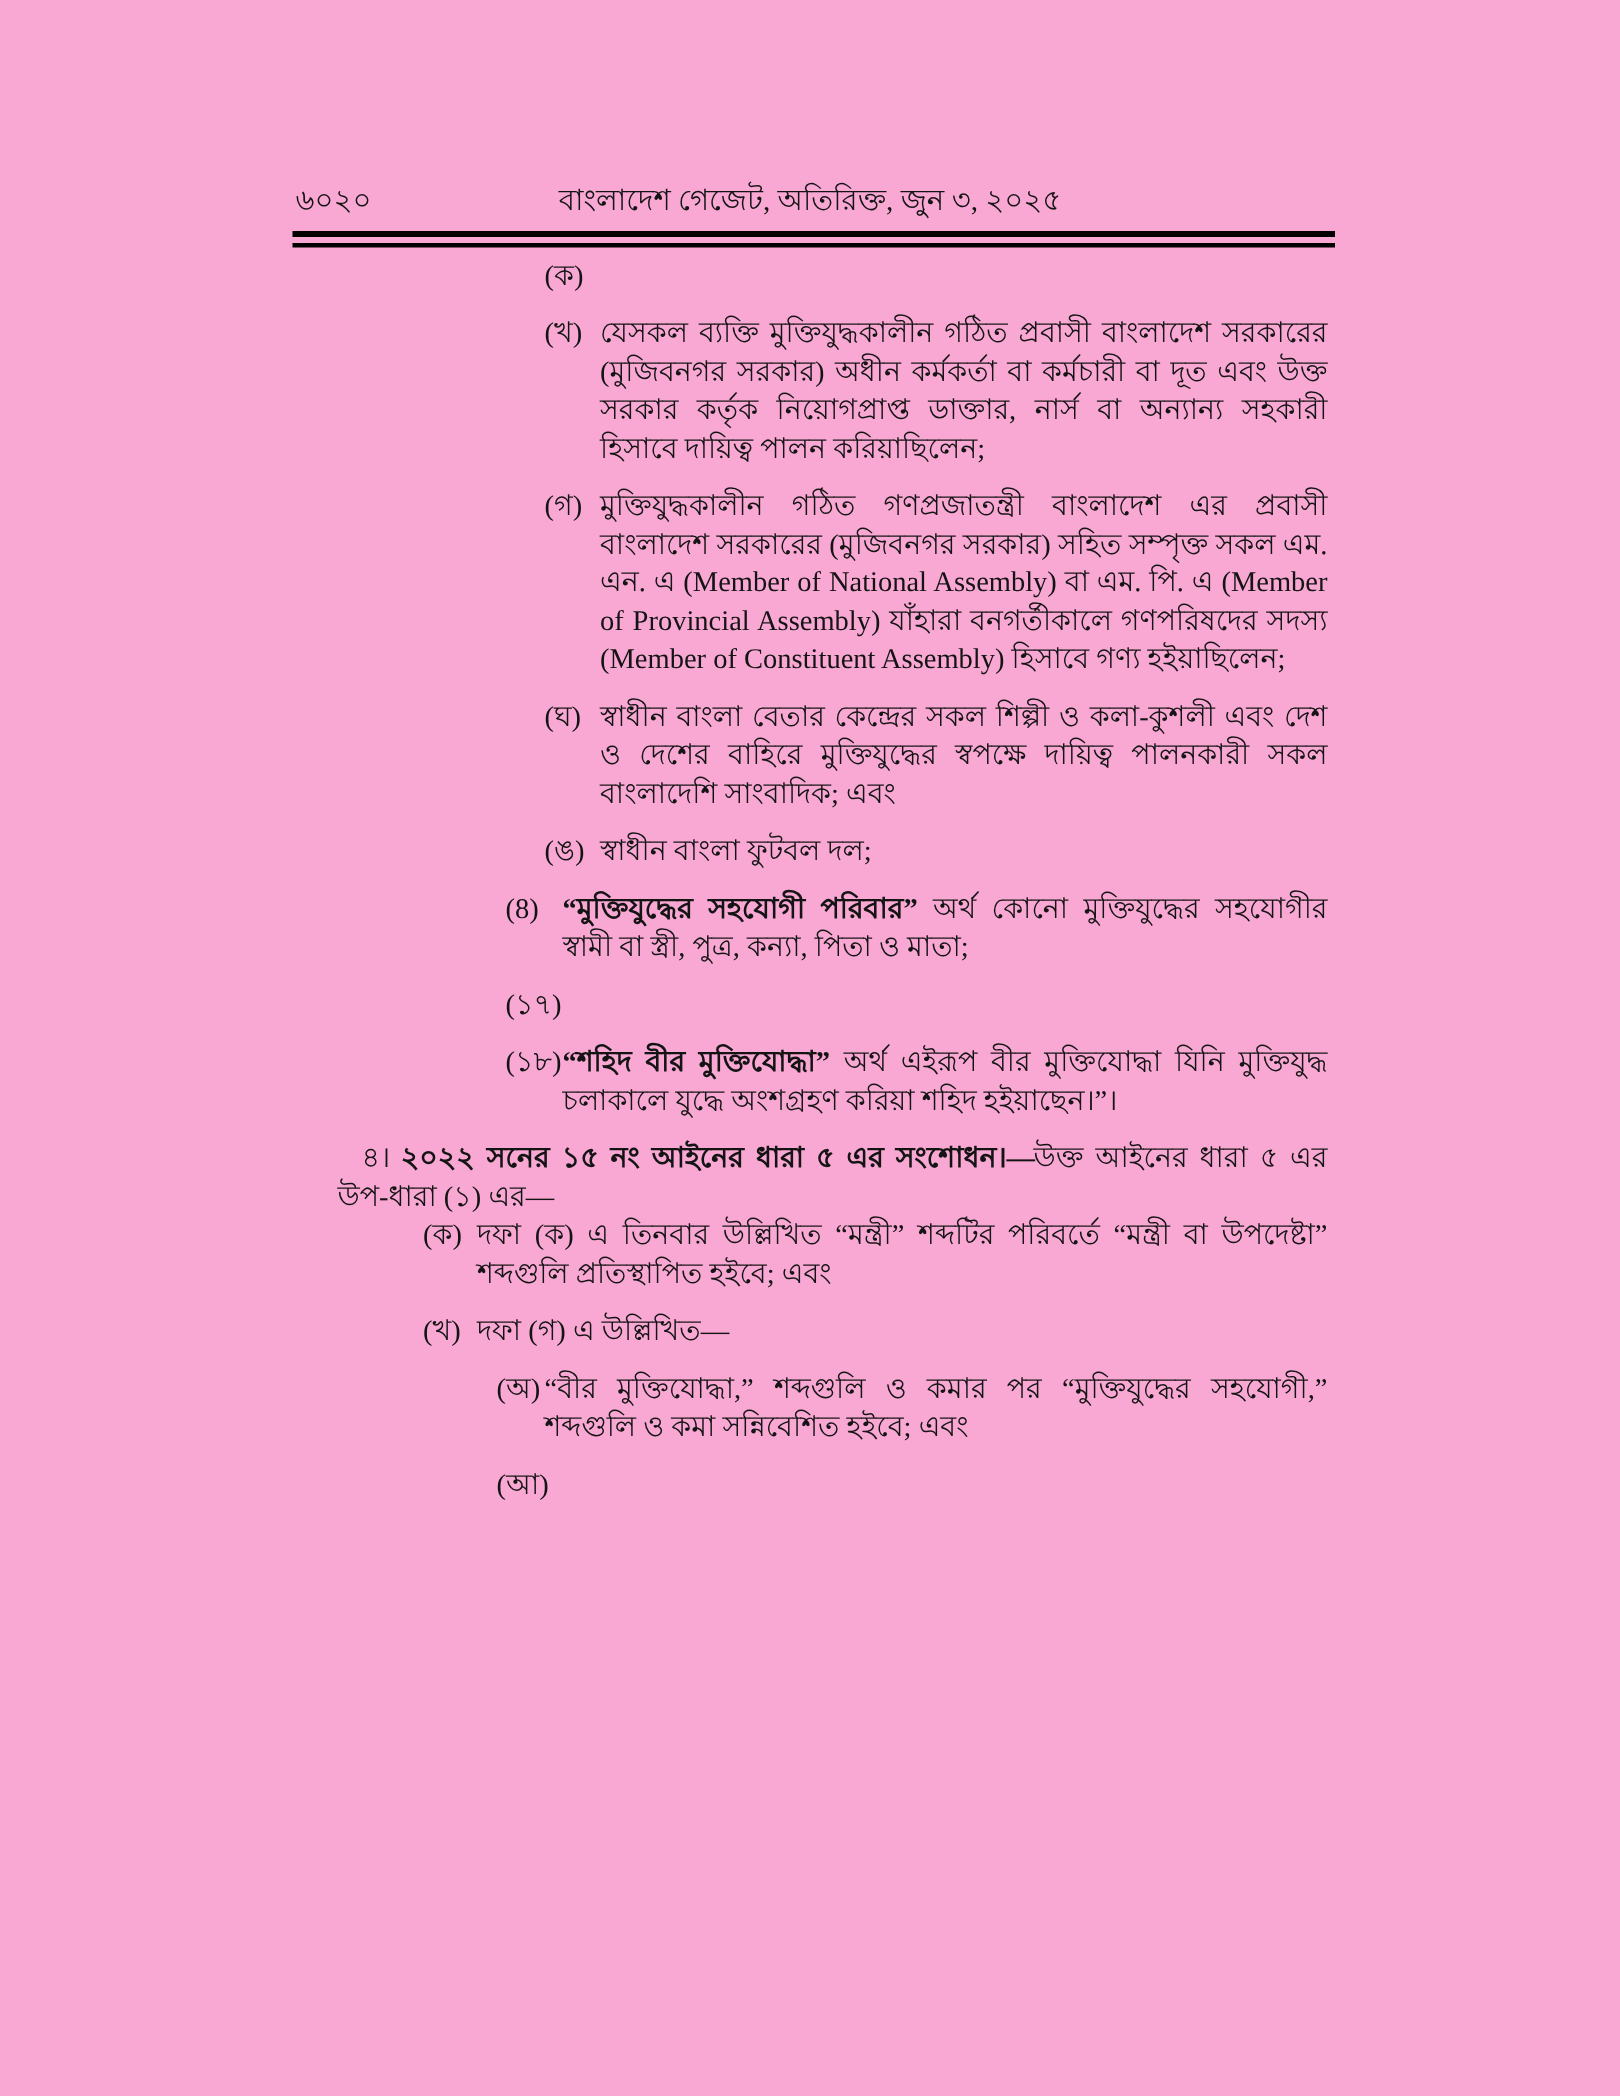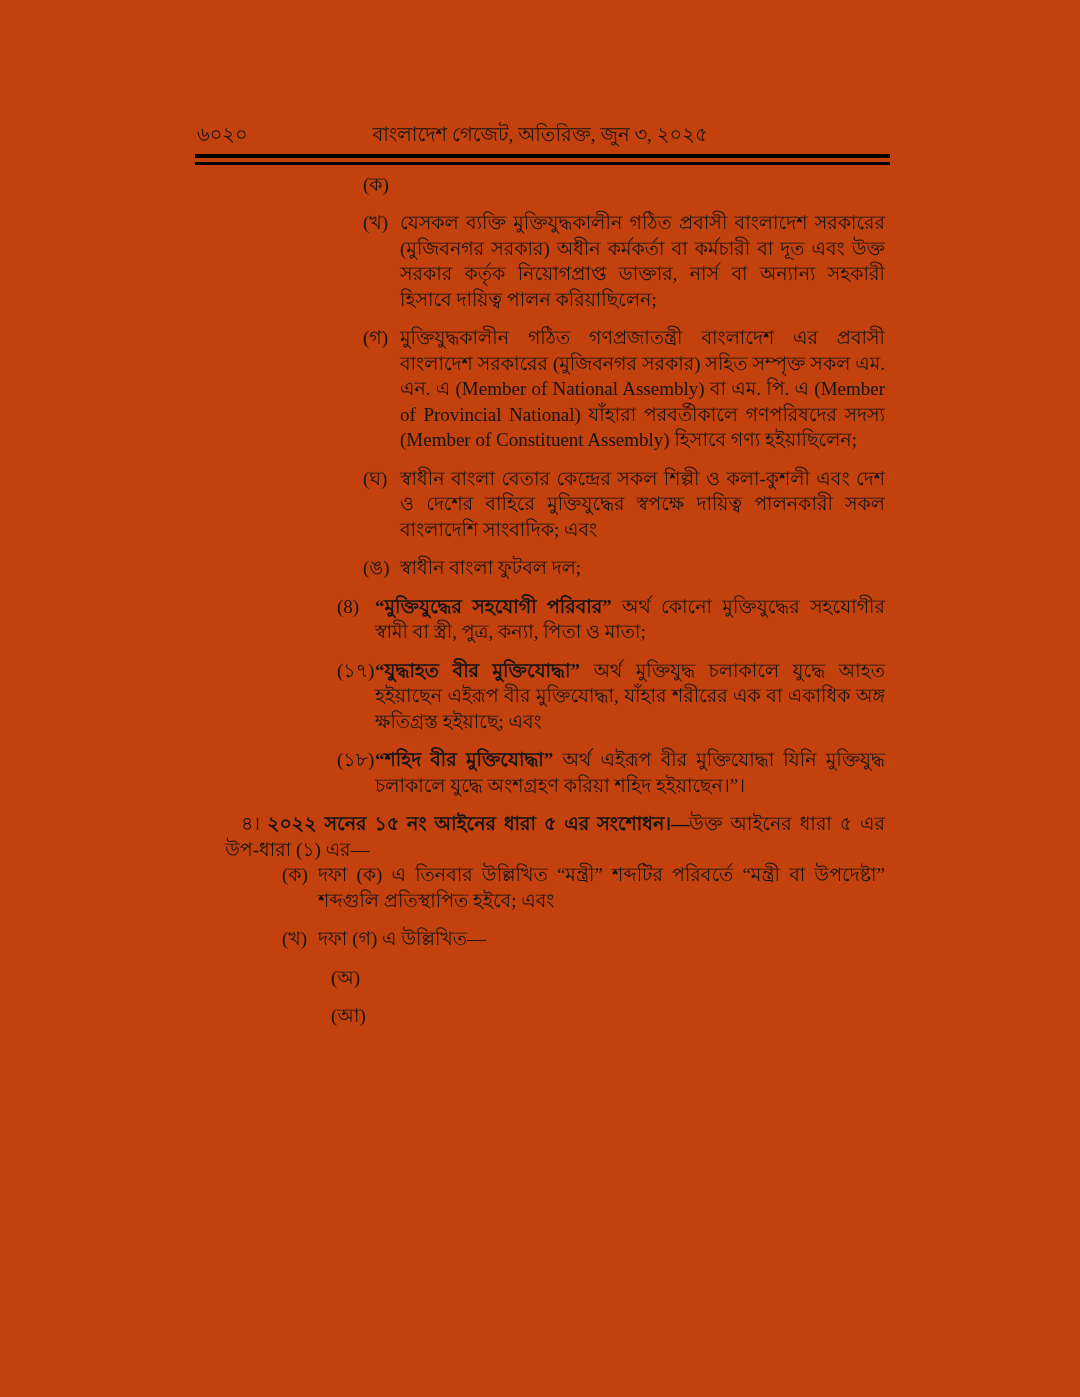--- a/index.html
+++ b/index.html
@@ -6,21 +6,21 @@
   html, body { background: #ffffff; }
   body {
     width: 1080px; height: 1397px;
     font-family: "Liberation Serif", serif;
     color: #141414;
     -webkit-font-smoothing: antialiased;
   }
   .page {
     position: relative;
     width: 1080px; height: 1397px;
-    background: #c2410c;
+    background: #f9a8d4;
     overflow: hidden;
   }
   
   .header-row {
     position: relative;
     margin: 121px 195px 0 195px;
     height: 27px;
     font-size: 19.5px;
     line-height: 27px;
   }
@@ -70,56 +70,56 @@
 
     <div class="li lvl-def">
       <span class="lbl">(ক)</span>
     </div>
     <div class="li lvl-def">
       <span class="lbl">(খ)</span>
       <p class="txt">যেসকল ব্যক্তি মুক্তিযুদ্ধকালীন গঠিত প্রবাসী বাংলাদেশ সরকারের (মুজিবনগর সরকার) অধীন কর্মকর্তা বা কর্মচারী বা দূত এবং উক্ত সরকার কর্তৃক নিয়োগপ্রাপ্ত ডাক্তার, নার্স বা অন্যান্য সহকারী হিসাবে দায়িত্ব পালন করিয়াছিলেন;</p>
     </div>
     <div class="li lvl-def">
       <span class="lbl">(গ)</span>
-      <p class="txt">মুক্তিযুদ্ধকালীন গঠিত গণপ্রজাতন্ত্রী বাংলাদেশ এর প্রবাসী বাংলাদেশ সরকারের (মুজিবনগর সরকার) সহিত সম্পৃক্ত সকল এম. এন. এ (Member of National Assembly) বা এম. পি. এ (Member of Provincial National) যাঁহারা পরবর্তীকালে গণপরিষদের সদস্য (Member of Constituent Assembly) হিসাবে গণ্য হইয়াছিলেন;</p>
+      <p class="txt">মুক্তিযুদ্ধকালীন গঠিত গণপ্রজাতন্ত্রী বাংলাদেশ এর প্রবাসী বাংলাদেশ সরকারের (মুজিবনগর সরকার) সহিত সম্পৃক্ত সকল এম. এন. এ (Member of National Assembly) বা এম. পি. এ (Member of Provincial Assembly) যাঁহারা বনগর্তীকালে গণপরিষদের সদস্য (Member of Constituent Assembly) হিসাবে গণ্য হইয়াছিলেন;</p>
     </div>
     <div class="li lvl-def">
       <span class="lbl">(ঘ)</span>
       <p class="txt">স্বাধীন বাংলা বেতার কেন্দ্রের সকল শিল্পী ও কলা-কুশলী এবং দেশ ও দেশের বাহিরে মুক্তিযুদ্ধের স্বপক্ষে দায়িত্ব পালনকারী সকল বাংলাদেশি সাংবাদিক; এবং</p>
     </div>
     <div class="li lvl-def">
       <span class="lbl">(ঙ)</span>
       <p class="txt">স্বাধীন বাংলা ফুটবল দল;</p>
     </div>
 
     <div class="li lvl-num">
       <span class="lbl">(8)</span>
       <p class="txt"><b>“মুক্তিযুদ্ধের সহযোগী পরিবার”</b><span> অর্থ কোনো মুক্তিযুদ্ধের সহযোগীর স্বামী বা স্ত্রী, পুত্র, কন্যা, পিতা ও মাতা;</span></p>
     </div>
     <div class="li lvl-num">
       <span class="lbl">(১৭)</span>
-      <p class="txt"><b>“যুদ্ধাহত বীর মুক্তিযোদ্ধা”</b><span> অর্থ মুক্তিযুদ্ধ চলাকালে যুদ্ধে আহত হইয়াছেন এইরূপ বীর মুক্তিযোদ্ধা, যাঁহার শরীরের এক বা একাধিক অঙ্গ ক্ষতিগ্রস্ত হইয়াছে; এবং</span></p>
     </div>
     <div class="li lvl-num">
       <span class="lbl">(১৮)</span>
       <p class="txt"><b>“শহিদ বীর মুক্তিযোদ্ধা”</b><span> অর্থ এইরূপ বীর মুক্তিযোদ্ধা যিনি মুক্তিযুদ্ধ চলাকালে যুদ্ধে অংশগ্রহণ করিয়া শহিদ হইয়াছেন।”।</span></p>
     </div>
 
     <p class="sec4"><span class="secnum">৪।</span><b>২০২২ সনের ১৫ নং আইনের ধারা ৫ এর সংশোধন।</b><b class="dash">—</b><span>উক্ত আইনের ধারা ৫ এর উপ-ধারা (১) এর—</span></p>
 
     <div class="li lvl-amend">
       <span class="lbl">(ক)</span>
       <p class="txt">দফা (ক) এ তিনবার উল্লিখিত “মন্ত্রী” শব্দটির পরিবর্তে “মন্ত্রী বা উপদেষ্টা” শব্দগুলি প্রতিস্থাপিত হইবে; এবং</p>
     </div>
     <div class="li lvl-amend">
       <span class="lbl">(খ)</span>
       <p class="txt">দফা (গ) এ উল্লিখিত—</p>
     </div>
 
     <div class="li lvl-sub">
       <span class="lbl">(অ)</span>
+      <p class="txt">“বীর মুক্তিযোদ্ধা,” শব্দগুলি ও কমার পর “মুক্তিযুদ্ধের সহযোগী,” শব্দগুলি ও কমা সন্নিবেশিত হইবে; এবং</p>
     </div>
     <div class="li lvl-sub">
       <span class="lbl">(আ)</span>
     </div>
 
   </main>
 </div>
 
 </body></html>

